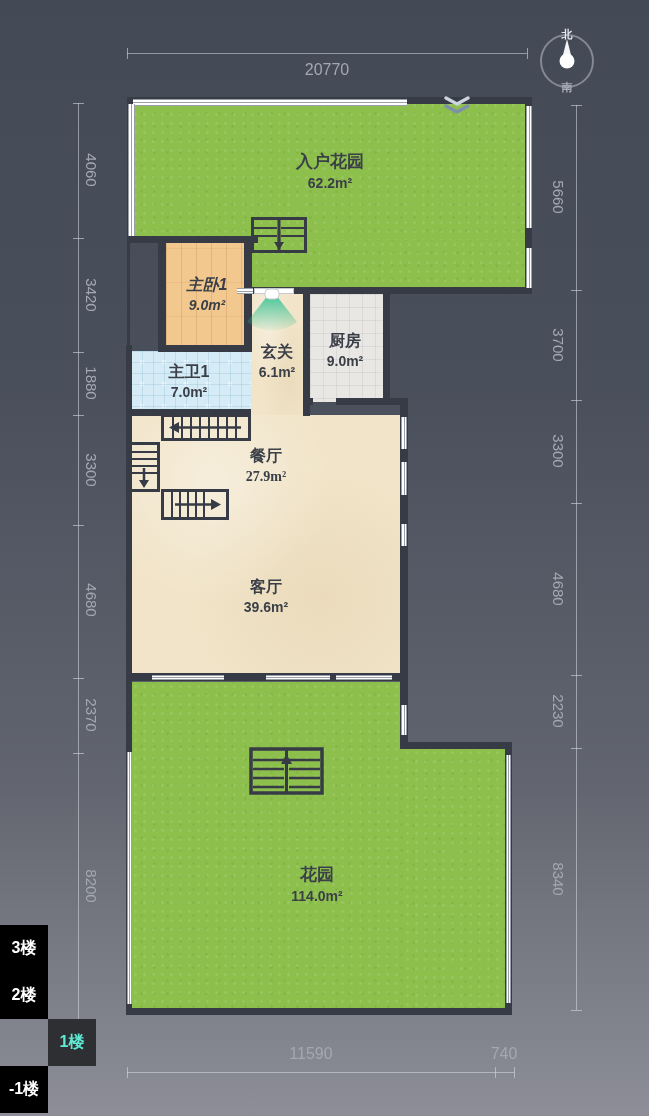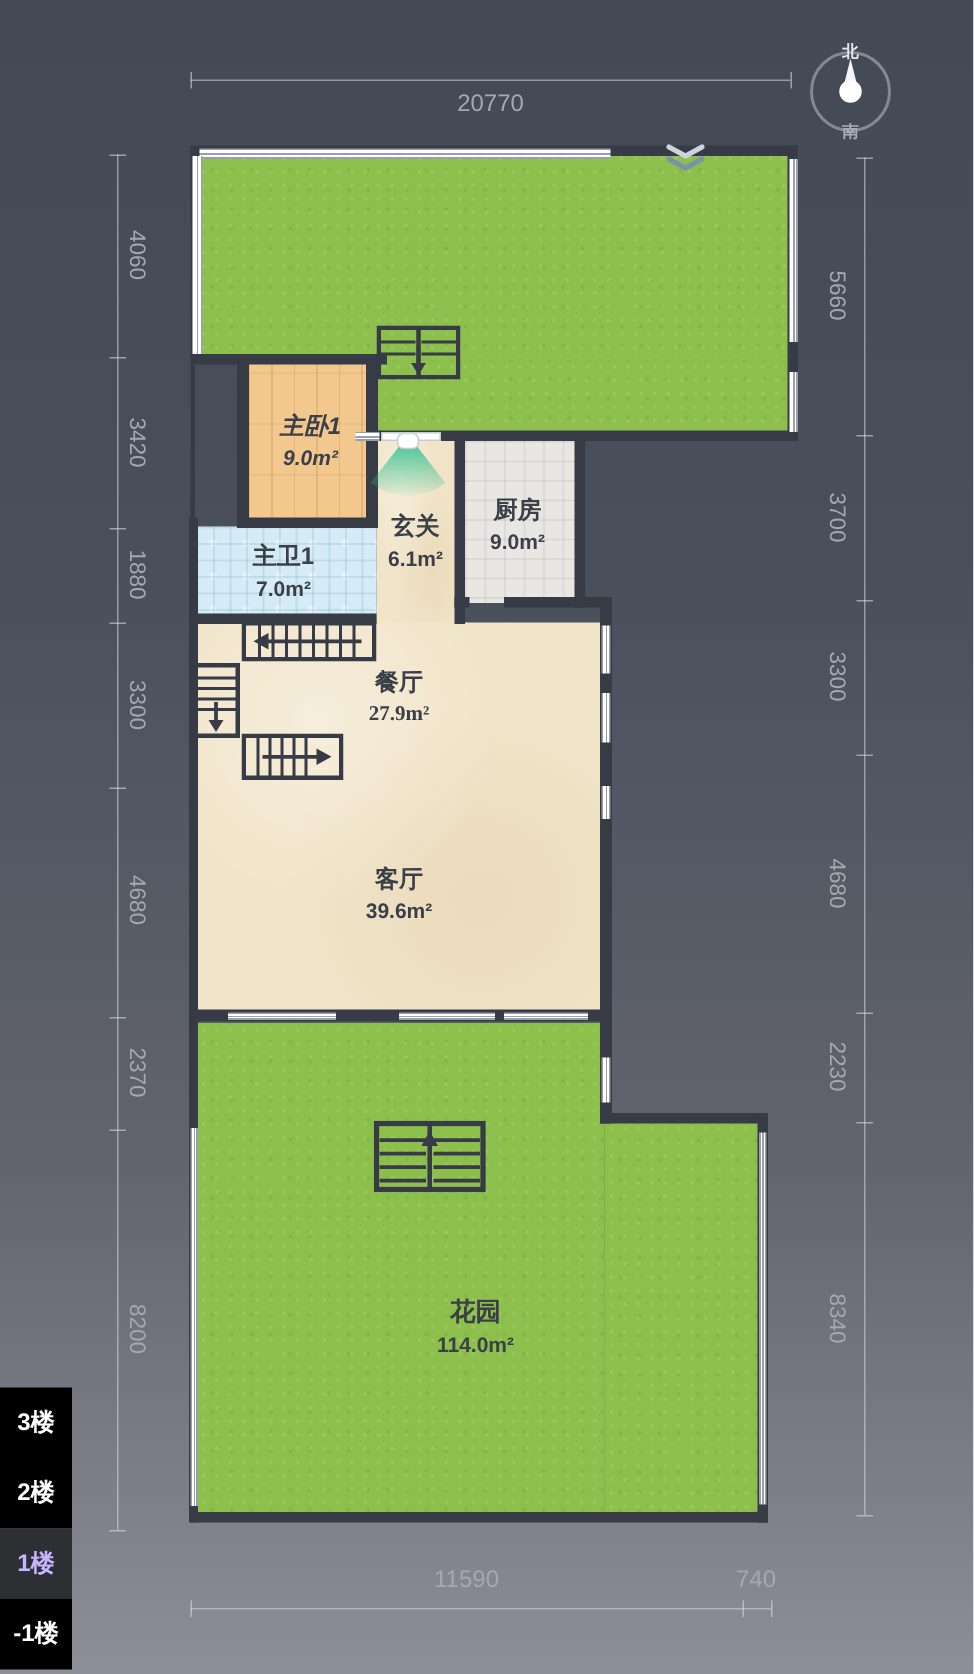--- a/index.html
+++ b/index.html
@@ -49,21 +49,21 @@
   .dimtxt.top{font-size:16px;}
   
   .compass{position:absolute;left:536px;top:26px;width:62px;height:70px;}
   .compass .cn{position:absolute;left:50%;transform:translateX(-50%);font-size:11px;font-weight:700;}
   .compass .north{top:1px;color:#e4e7ed;}
   .compass .south{bottom:1px;color:#a7adb8;}
   
   .floorsel{position:absolute;left:0;top:925px;width:48px;}
   .fitem{width:48px;height:47px;background:#000;color:#fff;display:flex;align-items:center;justify-content:center;
          font-size:16px;font-weight:700;cursor:pointer;}
-  .fitem.selected{background:#2e2f33;color:#c4b5fd;}
+  .fitem.selected{background:#2e2f33;color:#5eead4;margin-left:48px;}
   svg{display:block;}
 </style>
 </head>
 <body>
 
 <div class="stage">
 
   <div class="abs" style="left:0;top:0;width:649px;height:1116px;">
 
     <div class="floor grass" style="left:131px;top:101px;width:398px;height:139px;"></div>
@@ -207,20 +207,24 @@
       </svg>
     </div>
 
     <div class="abs" style="left:443px;top:96px;width:28px;height:19px;">
       <svg width="28" height="19" viewBox="0 0 28 19">
         <path d="M3 2 L14 8 L25 2" fill="none" stroke="#ccd4df" stroke-width="3.4" stroke-linecap="round" stroke-linejoin="round"></path>
         <path d="M3 10 L14 16 L25 10" fill="none" stroke="#7e91ab" stroke-width="3.4" stroke-linecap="round" stroke-linejoin="round"></path>
       </svg>
     </div>
 
+    <div class="room-label big" style="left:330px;top:150px;">
+      <span class="nm">入户花园</span>
+      <span class="ar">62.2m²</span>
+    </div>
     <div class="room-label" style="left:207px;top:274px;font-style:italic;">
       <span class="nm">主卧1</span>
       <span class="ar">9.0m²</span>
     </div>
     <div class="room-label" style="left:277px;top:341px;">
       <span class="nm">玄关</span>
       <span class="ar">6.1m²</span>
     </div>
     <div class="room-label" style="left:345px;top:330px;">
       <span class="nm">厨房</span>

